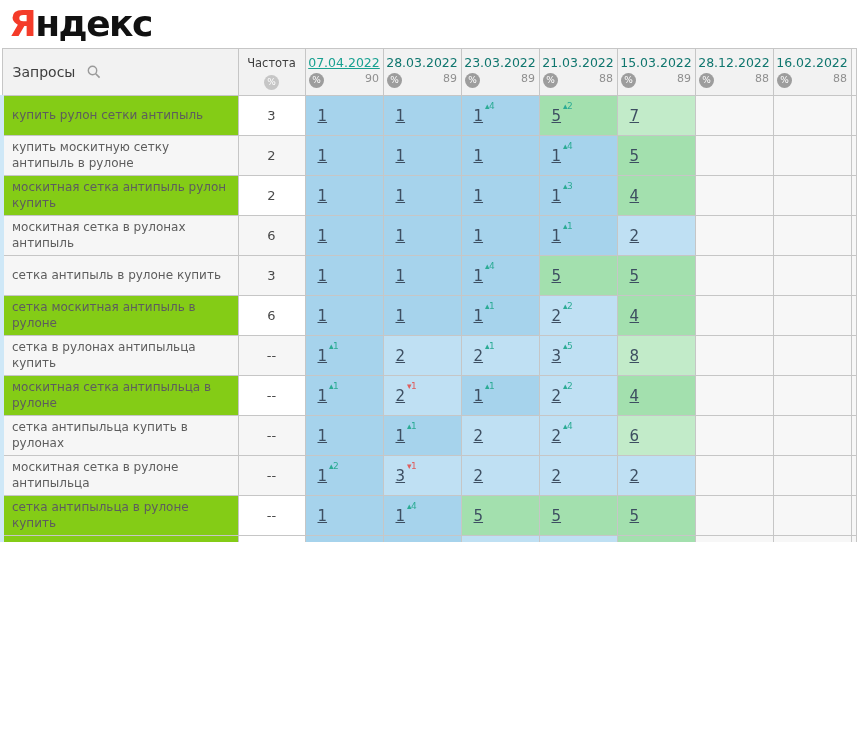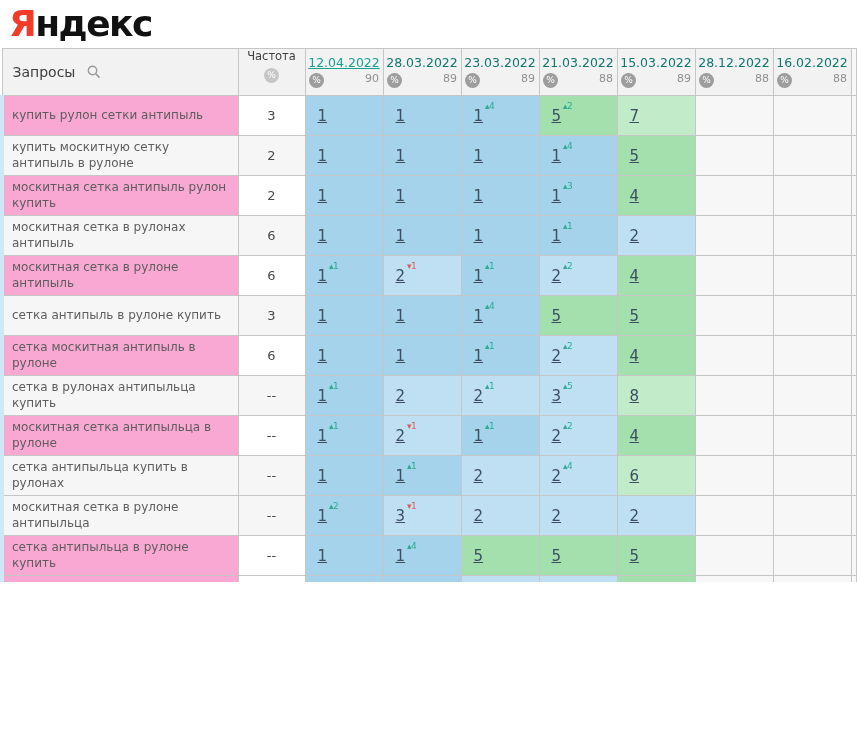--- a/index.html
+++ b/index.html
@@ -9,31 +9,31 @@
   .logo{height:48px;display:flex;align-items:center;padding-left:9px;}
   .logo span{font-weight:700;font-size:36px;line-height:1;letter-spacing:-1.5px;color:#111;}
   .logo .ya{color:#f43b29;}
 
   
   table{border-collapse:collapse;table-layout:fixed;width:857px;}
   th,td{border:1px solid #c6c6c6;padding:0;box-sizing:border-box;overflow:hidden;}
   thead th{background:#f2f2f2;height:47px;font-weight:normal;vertical-align:top;}
   .th-q{text-align:left;vertical-align:middle;padding-left:10px;font-size:14px;color:#3e3e3e;}
   .search-icon{margin-left:7px;vertical-align:-2px;cursor:pointer;}
-  .th-f{font-size:11.5px;color:#3e3e3e;text-align:center;margin-left:48px;}
+  .th-f{font-size:11.5px;color:#3e3e3e;padding-top:7px;text-align:center;margin-left:48px;}
   .pct{display:inline-block;width:15px;height:15px;border-radius:50%;background:#9d9d9d;color:#fff;font-size:9px;line-height:15px;text-align:center;font-weight:normal;}
   .pct.light{background:#c6c6c6;margin-top:5px;}
   .th-date{font-size:12.5px;color:#343434;padding-top:6px;text-align:center;}
   .date-link{color:#0f766e;text-decoration:none;cursor:pointer;}
   .th-date.active .date-link{color:#18a191;text-decoration:underline;}
   .metric{display:flex;justify-content:center;align-items:flex-start;gap:1px;margin-top:3px;}
   .metric-num{font-size:11px;color:#8f8f8f;margin-top:-1px;padding-left:40px;}
 
   tbody td{height:40px;}
-  .q-cell{background:#f9a8d4;border-left:4px solid #cfe8f7;padding:3px 6px 3px 8px;font-size:12px;color:#5d5d5d;line-height:1.3;vertical-align:middle;}
+  .q-cell{background:#84cc16;border-left:4px solid #cfe8f7;padding:3px 6px 3px 8px;font-size:12px;color:#5d5d5d;line-height:1.3;vertical-align:middle;}
   .f-cell{text-align:center;font-size:13px;color:#4a4a4a;background:#fff;}
   tr.even .q-cell, tr.even .f-cell{background:#f6f6f6;}
   .pos-cell{text-align:left;padding-left:12px;vertical-align:middle;}
   .bg-b1{background:#a6d3ec;}
   .bg-b2{background:#bfe0f3;}
   .bg-g1{background:#a3e0ae;}
   .bg-g2{background:#c2ebc9;}
   .bg-empty{background:#f7f7f7;}
   .pos-link{font-size:15px;color:#3d4e61;text-decoration:underline;cursor:pointer;}
   .chg{font-size:9px;position:relative;top:-6px;margin-left:2px;letter-spacing:-0.5px;}
@@ -71,21 +71,21 @@
           <span>Запросы</span>
           <svg class="search-icon" width="14" height="14" viewBox="0 0 14 14">
             <circle cx="5.5" cy="5.5" r="4.2" fill="none" stroke="#9a9a9a" stroke-width="1.4"></circle>
             <line x1="8.7" y1="8.7" x2="12.6" y2="12.6" stroke="#9a9a9a" stroke-width="1.6"></line>
           </svg>
         </th>
         <th class="th-f">
           <div>Частота</div>
           <span class="pct light">%</span>
         </th>
-        <th class="th-date active"><a class="date-link">12.04.2022</a><div class="metric">
+        <th class="th-date active"><a class="date-link">07.04.2022</a><div class="metric">
               <span class="pct">%</span>
               <span class="metric-num">90</span>
             </div></th>
           <th class="th-date"><a class="date-link">28.03.2022</a><div class="metric">
               <span class="pct">%</span>
               <span class="metric-num">89</span>
             </div></th>
           <th class="th-date"><a class="date-link">23.03.2022</a><div class="metric">
               <span class="pct">%</span>
               <span class="metric-num">89</span>
@@ -147,32 +147,20 @@
           <td class="fill-cell"></td>
         </tr>
         <tr class="even">
           <td class="q-cell"><span>москитная сетка в рулонах антипыль</span></td>
           <td class="f-cell">6</td>
           <td class="pos-cell bg-b1"><a class="pos-link">1</a></td>
           <td class="pos-cell bg-b1"><a class="pos-link">1</a></td>
           <td class="pos-cell bg-b1"><a class="pos-link">1</a></td>
           <td class="pos-cell bg-b1"><a class="pos-link">1</a><sup class="chg up">▴1</sup></td>
           <td class="pos-cell bg-b2"><a class="pos-link">2</a></td>
-          <td class="pos-cell bg-empty"></td>
-          <td class="pos-cell bg-empty"></td>
-          <td class="fill-cell"></td>
-        </tr>
-        <tr class="odd">
-          <td class="q-cell"><span>москитная сетка в рулоне антипыль</span></td>
-          <td class="f-cell">6</td>
-          <td class="pos-cell bg-b1"><a class="pos-link">1</a><sup class="chg up">▴1</sup></td>
-          <td class="pos-cell bg-b2"><a class="pos-link">2</a><sup class="chg down">▾1</sup></td>
-          <td class="pos-cell bg-b1"><a class="pos-link">1</a><sup class="chg up">▴1</sup></td>
-          <td class="pos-cell bg-b2"><a class="pos-link">2</a><sup class="chg up">▴2</sup></td>
-          <td class="pos-cell bg-g1"><a class="pos-link">4</a></td>
           <td class="pos-cell bg-empty"></td>
           <td class="pos-cell bg-empty"></td>
           <td class="fill-cell"></td>
         </tr>
         <tr class="even">
           <td class="q-cell"><span>сетка антипыль в рулоне купить</span></td>
           <td class="f-cell">3</td>
           <td class="pos-cell bg-b1"><a class="pos-link">1</a></td>
           <td class="pos-cell bg-b1"><a class="pos-link">1</a></td>
           <td class="pos-cell bg-b1"><a class="pos-link">1</a><sup class="chg up">▴4</sup></td>

